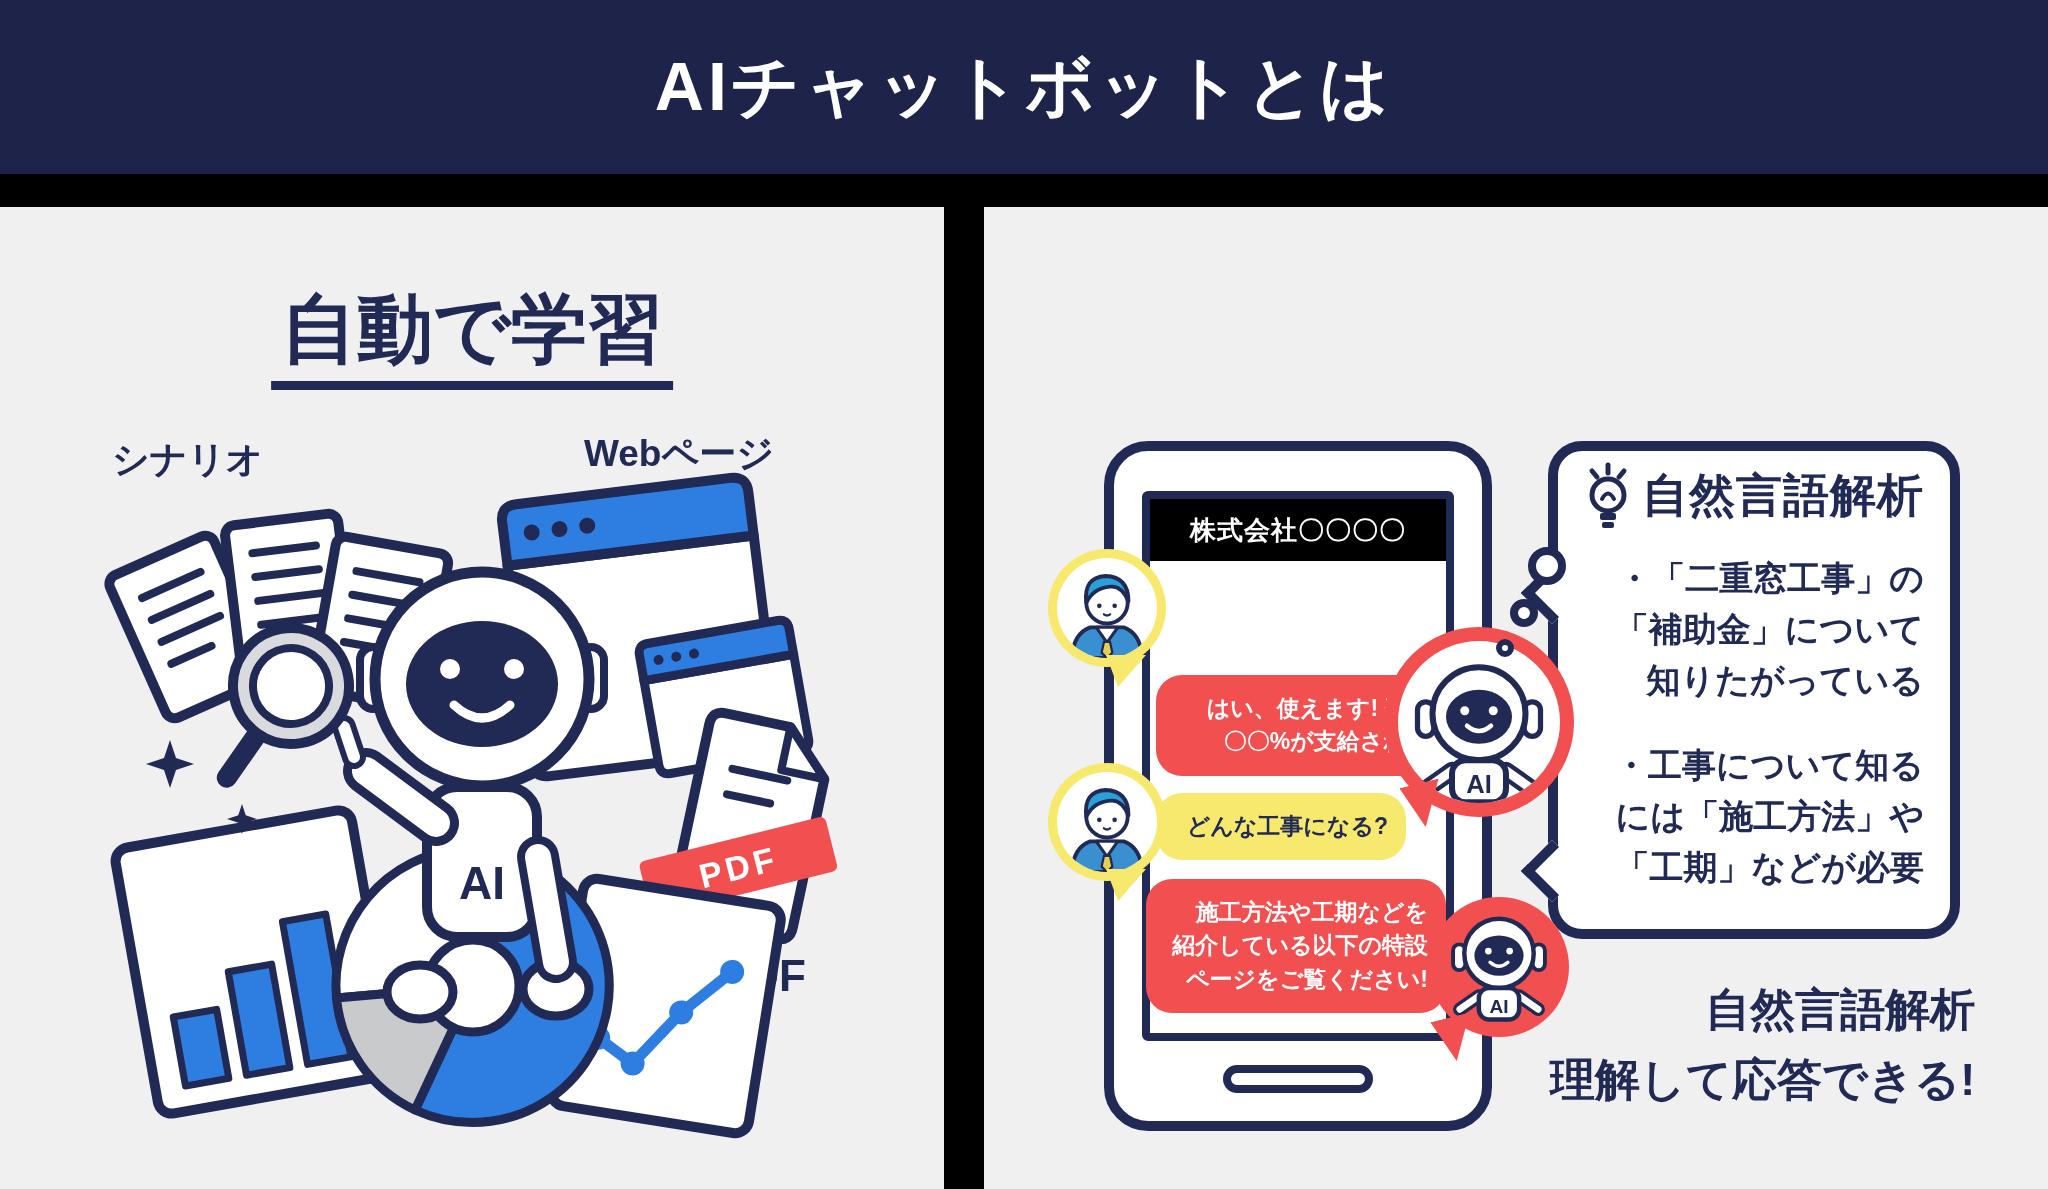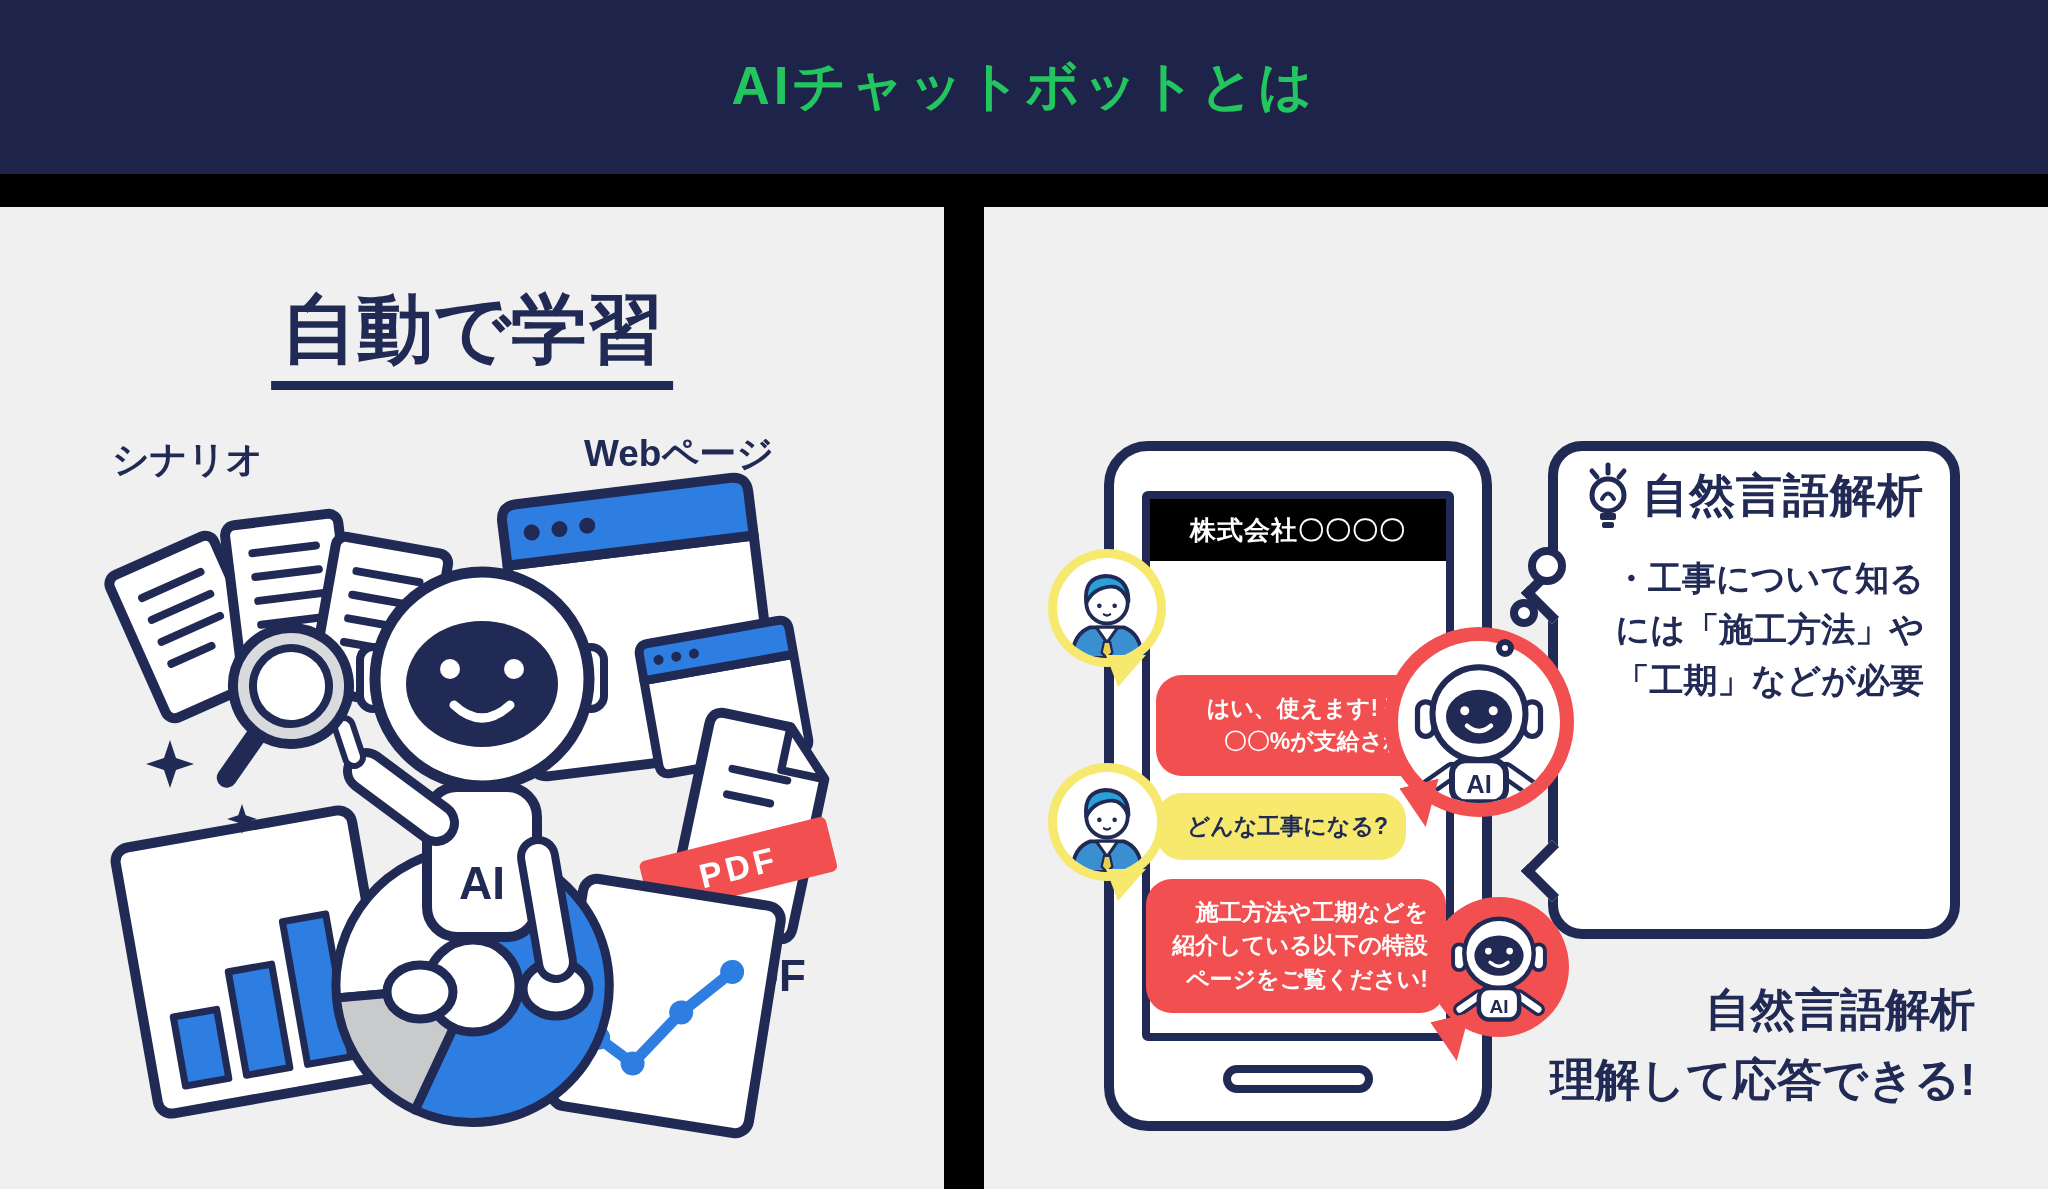--- a/index.html
+++ b/index.html
@@ -1,21 +1,21 @@
 <!DOCTYPE html>
 <html><head>
 <meta charset="utf-8">
 <style>
   html,body{margin:0;padding:0;background:#000;}
   .stage{position:relative;width:2048px;height:1189px;background:#000;overflow:hidden;
          font-family:"Liberation Sans","DejaVu Sans",sans-serif;}
   
   .header{position:absolute;left:0;top:0;width:2048px;height:174px;background:#1e2449;
           display:flex;align-items:center;justify-content:center;}
-  .header-title{color:#22c55e;font-size:53px;font-weight:900;letter-spacing:4px;}
+  .header-title{color:#ffffff;font-size:68px;font-weight:900;letter-spacing:4px;}
   
   .panel{position:absolute;top:207px;height:982px;background:#f0f0f1;text-align:right;}
   .panel-left{left:0;width:944px;}
   .panel-right{left:984px;width:1064px;}
   .panel-title{position:absolute;top:84px;left:50%;transform:translateX(-50%);
                font-size:76px;font-weight:900;color:#212a54;white-space:nowrap;
                border-bottom:9px solid #212a54;padding:0 10px 14px 10px;line-height:1;}
   .side-label{position:absolute;font-size:37px;font-weight:800;color:#212a54;white-space:nowrap;}
   
   .phone{position:absolute;left:120px;top:234px;width:388px;height:690px;background:#fff;
@@ -250,20 +250,23 @@
             <line x1="8" y1="10" x2="13" y2="16" stroke-width="5"></line>
             <line x1="40" y1="10" x2="35" y2="16" stroke-width="5"></line>
             <circle cx="24" cy="34" r="16" stroke-width="5"></circle>
             <path d="M18 38 q6 -11 12 0" stroke-width="4"></path>
           </g>
           <rect x="16" y="52" width="16" height="7" rx="2" fill="#212a54"></rect>
           <rect x="18" y="61" width="12" height="6" rx="2" fill="#212a54"></rect>
         </svg>
         <span class="txt">自然言語解析</span>
       </div>
+      <p class="bullet">・「二重窓工事」の
+「補助金」について
+知りたがっている</p>
       <p class="bullet">・工事について知る
 には「施工方法」や
 「工期」などが必要</p>
     </div>
 
     <div class="user-avatar" style="left:64px;top:342px;">
       <div class="avatar-tail"></div>
       <div class="inner">
           <svg width="92" height="92" viewBox="0 0 120 120">
             <use href="#man"></use>

